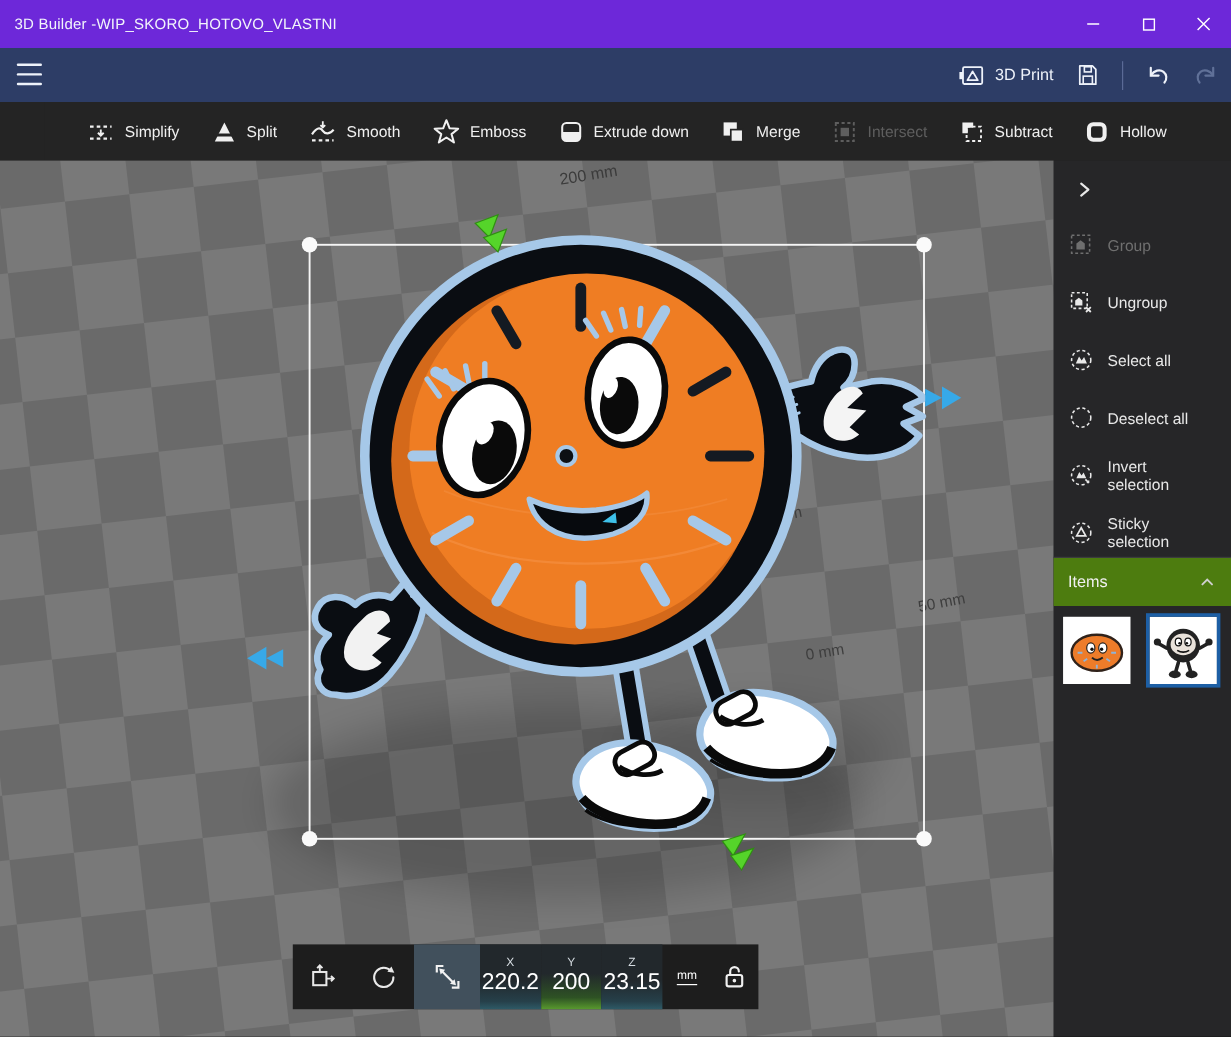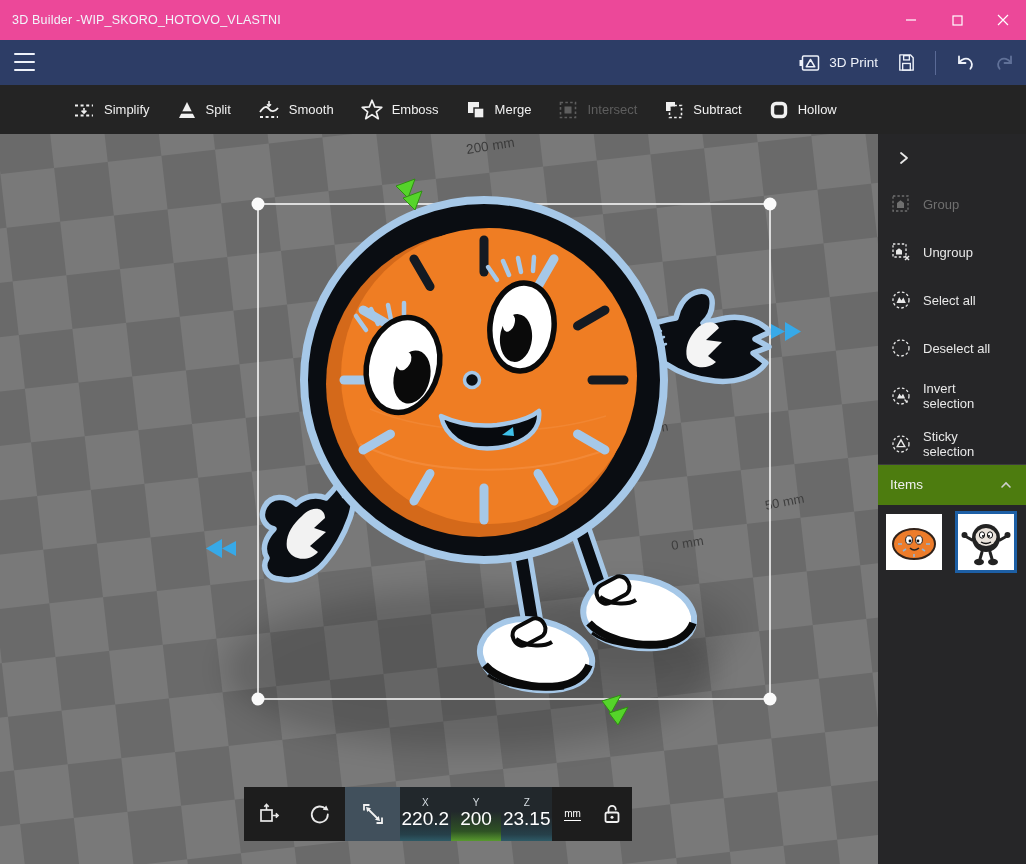--- a/index.html
+++ b/index.html
@@ -1,21 +1,21 @@
 <!DOCTYPE html>
 <html><head>
 <meta charset="utf-8">
 <style>
   html,body{margin:0;padding:0;background:#000;}
   *{box-sizing:border-box;}
   .window{position:relative;width:1026px;height:864px;overflow:hidden;
     font-family:"Liberation Sans","DejaVu Sans",sans-serif;background:#242424;}
 
   
-  .titlebar{position:absolute;left:0;top:0;width:1026px;height:40px;background:#ec4899;color:#f2f5fb;}
+  .titlebar{position:absolute;left:0;top:0;width:1026px;height:40px;background:#6d28d9;color:#f2f5fb;}
   .title-text{position:absolute;left:12px;top:0;line-height:40px;font-size:12.5px;letter-spacing:.2px;}
   .win-controls{position:absolute;right:0;top:0;height:40px;display:flex;}
   .win-btn{width:46px;height:40px;display:flex;align-items:center;justify-content:center;color:#fff;}
   .win-btn svg{display:block;}
 
   
   .menubar{position:absolute;left:0;top:40px;width:1026px;height:45px;background:#2d3d66;color:#e9edf7;}
   .hamburger{position:absolute;left:14px;top:12px;width:24px;height:20px;display:flex;flex-direction:column;justify-content:space-between;padding:1px 0;}
   .hamburger span{display:block;width:21px;height:2.3px;background:#eef2fa;border-radius:1px;}
   .menu-tabs{position:absolute;left:47px;top:0;height:45px;display:flex;}
@@ -154,20 +154,27 @@
         <path d="M12 2v5 M10 5.2 L12 7.2 l2-2" fill="none" stroke="#f0f0f0" stroke-width="1.5"></path>
         <path d="M3 18h18" stroke="#f0f0f0" stroke-width="2" stroke-dasharray="3 2.6"></path>
       </svg>
         <span>Smooth</span>
     </div>
     <div class="rb-btn">
       <svg width="24" height="23" viewBox="0 0 24 23">
         <path d="M12 2.2 L14.7 8.9 L21.8 9.3 L16.3 13.8 L18.3 20.7 L12 16.6 L5.7 20.7 L7.7 13.8 L2.2 9.3 L9.3 8.9 Z" fill="none" stroke="#f0f0f0" stroke-width="1.7" stroke-linejoin="round"></path>
       </svg>
         <span>Emboss</span>
+    </div>
+    <div class="rb-btn">
+      <svg width="22" height="22" viewBox="0 0 22 22">
+        <rect x="3.5" y="3.5" width="15" height="15" rx="3.5" fill="none" stroke="#f0f0f0" stroke-width="1.7"></rect>
+        <path d="M3.5 11 h15 v4 a3.5 3.5 0 0 1 -3.5 3.5 h-8 a3.5 3.5 0 0 1 -3.5 -3.5 Z" fill="#f0f0f0"></path>
+      </svg>
+        <span>Extrude down</span>
     </div>
     <div class="rb-btn">
       <svg width="22" height="22" viewBox="0 0 22 22">
         <rect x="3" y="3" width="11" height="11" fill="#f0f0f0"></rect>
         <rect x="9" y="9" width="10" height="10" fill="#f0f0f0" stroke="#242424" stroke-width="1.4"></rect>
       </svg>
         <span>Merge</span>
     </div>
     <div class="rb-btn disabled">
       <svg width="22" height="22" viewBox="0 0 22 22">

